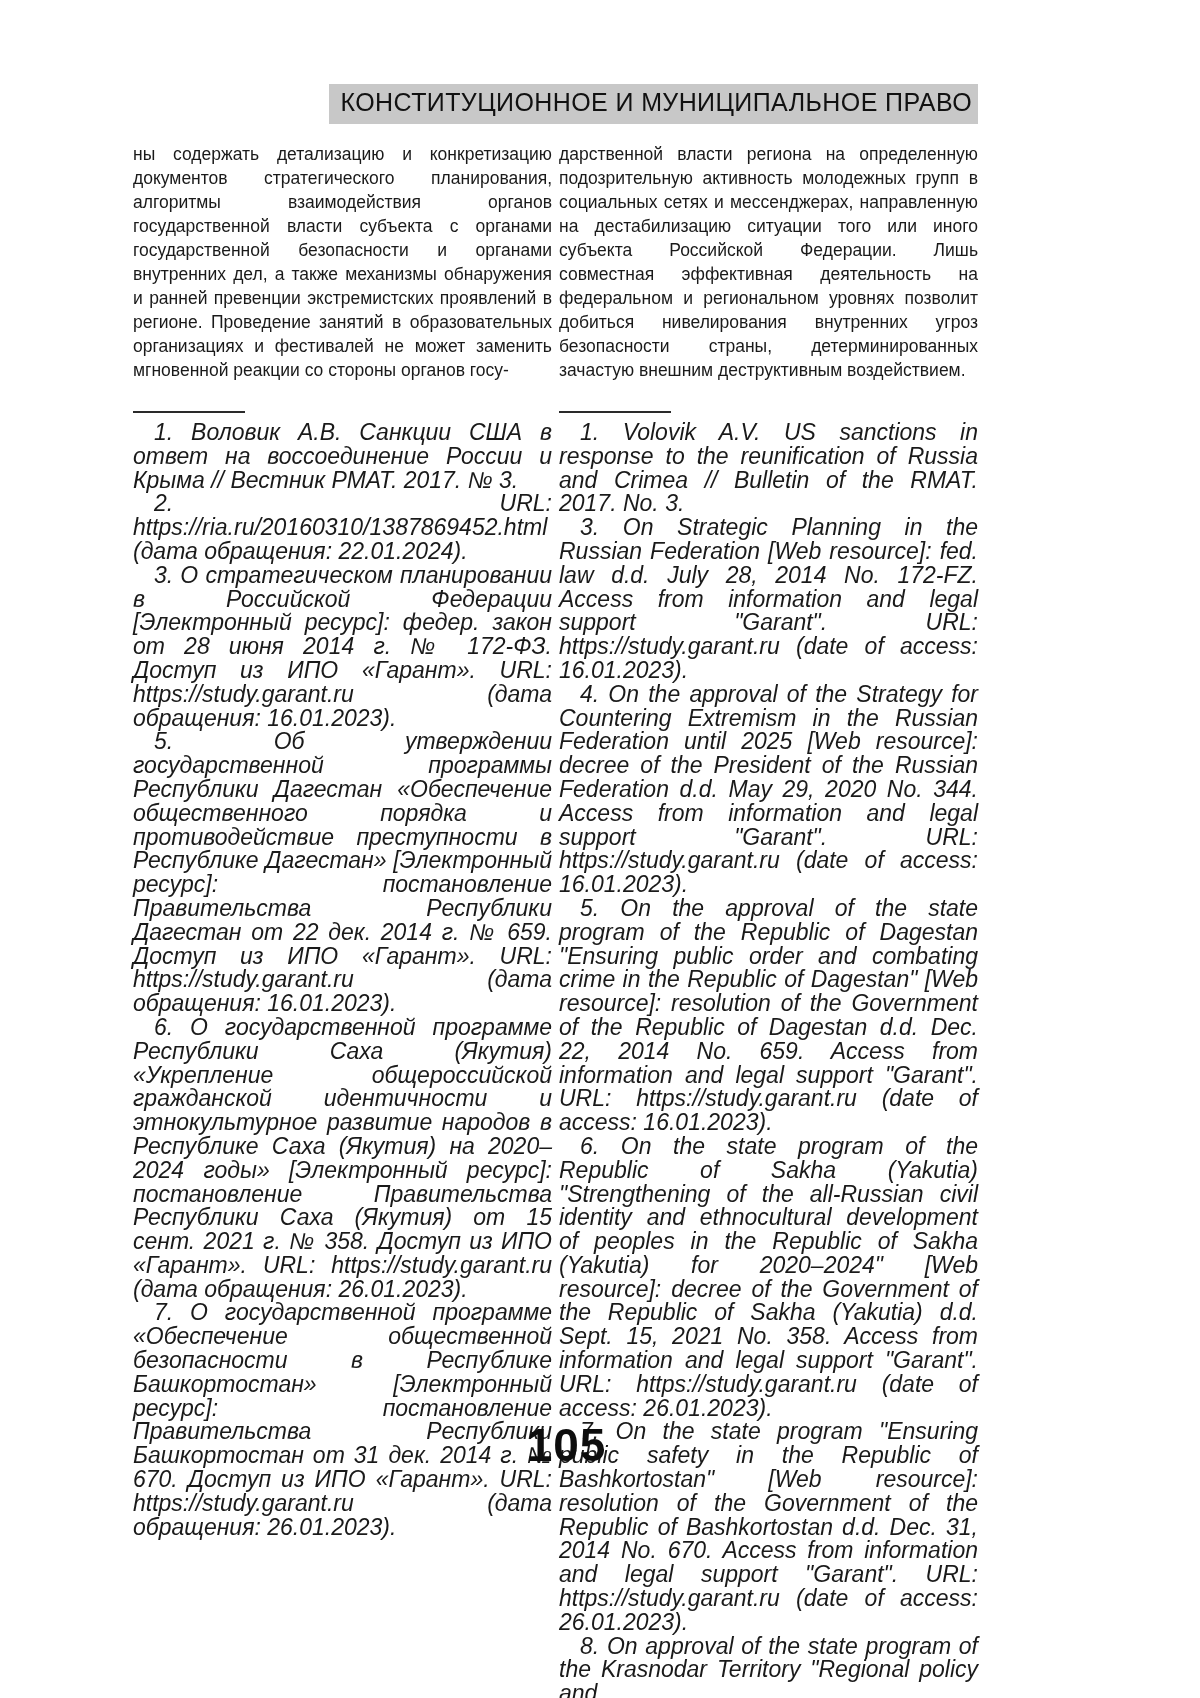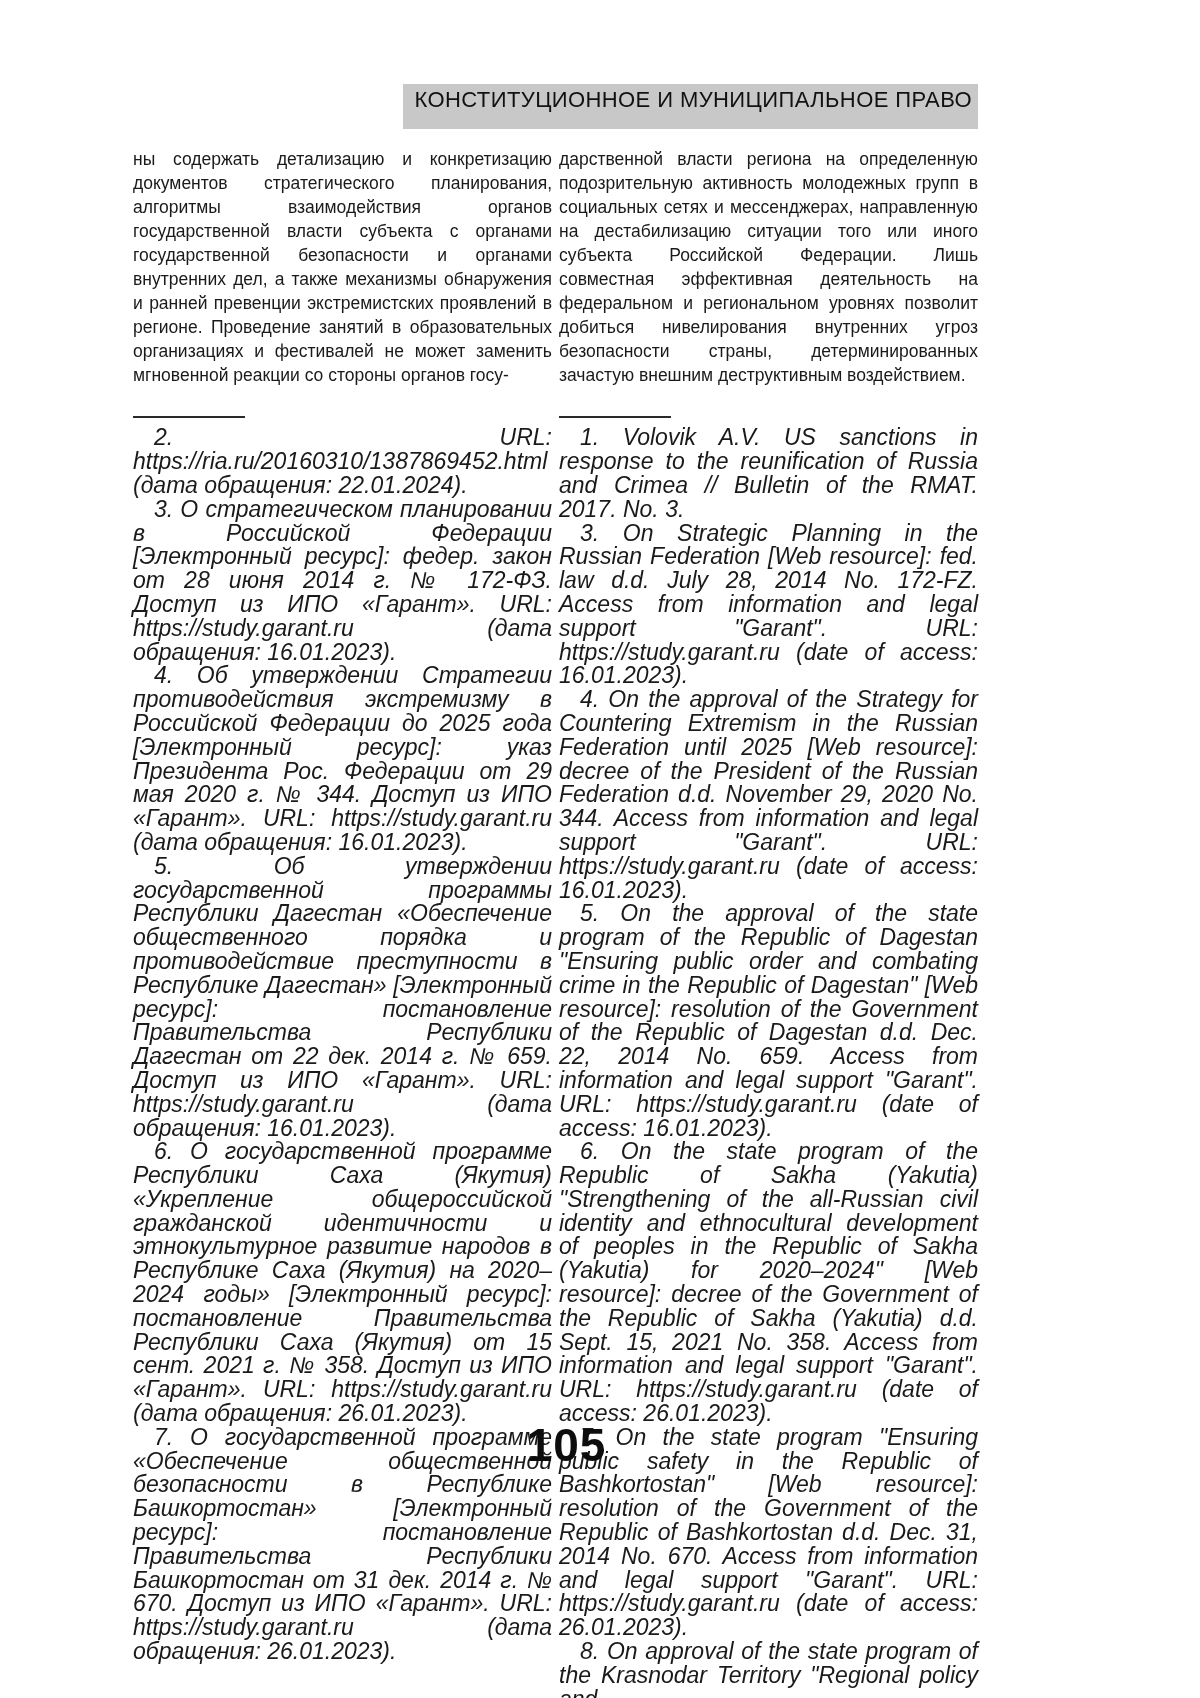--- a/index.html
+++ b/index.html
@@ -17,23 +17,23 @@
     padding: 84px 222px 0 133px;
   }
   .header-row {
     text-align: right;
     margin-bottom: 18px;
   }
   .running-head {
     display: inline-block;
     background: var(--color-highlight, #c8c8c8);
     color: #111111;
-    font-size: 22px;
+    font-size: 25px;
     line-height: 1.2;
-    padding: 3px 6px 16px 12px;
+    padding: 3px 6px 7px 12px;
     letter-spacing: 0.4px;
     white-space: nowrap;
   }
   .cols {
     display: flex;
     gap: 7px;
   }
   .col {
     flex: 1 1 0;
     min-width: 0;
@@ -87,38 +87,38 @@
       <span class="running-head">КОНСТИТУЦИОННОЕ И МУНИЦИПАЛЬНОЕ ПРАВО</span>
     </div>
 
     <div class="cols">
 
       <div class="col" lang="ru">
         <div class="body-text">ны содержать детализацию и конкретизацию документов стратегического планирования, алгоритмы взаимодействия органов государственной власти субъекта с органами государственной безопасности и органами внутренних дел, а также механизмы обнаружения и ранней превенции экстремистских проявлений в регионе. Проведение занятий в образовательных организациях и фестивалей не может заменить мгновенной реакции со стороны органов госу-</div>
         <div class="fn-block">
           <div class="fn-rule"></div>
           <div class="footnotes">
+            <p>1. Воловик А.В. Санкции США в ответ на воссоединение России и Крыма // Вестник РМАТ. 2017. № 3.</p>
             <p>2. URL: https://ria.ru/20160310/1387869452.html (дата обращения: 22.01.2024).</p>
             <p>3. О стратегическом планировании в Российской Федерации [Электронный ресурс]: федер. закон от 28 июня 2014 г. № 172-ФЗ. Доступ из ИПО «Гарант». URL: https://study.garant.ru (дата обращения: 16.01.2023).</p>
-            <p>4. Об утверждении Стратегии противодействия экстремизму в Российской Федерации до 2025 года [Электронный ресурс]: указ Президента Рос. Федерации от 29 мая 2020 г. № 344. Доступ из ИПО «Гарант». URL: https://study.garant.ru (дата обращения: 16.01.2023).</p>
             <p>5. Об утверждении государственной программы Республики Дагестан «Обеспечение общественного порядка и противодействие преступности в Республике Дагестан» [Электронный ресурс]: постановление Правительства Республики Дагестан от 22 дек. 2014 г. № 659. Доступ из ИПО «Гарант». URL: https://study.garant.ru (дата обращения: 16.01.2023).</p>
             <p>6. О государственной программе Республики Саха (Якутия) «Укрепление общероссийской гражданской идентичности и этнокультурное развитие народов в Республике Саха (Якутия) на 2020–2024 годы» [Электронный ресурс]: постановление Правительства Республики Саха (Якутия) от 15 сент. 2021 г. № 358. Доступ из ИПО «Гарант». URL: https://study.garant.ru (дата обращения: 26.01.2023).</p>
             <p>7. О государственной программе «Обеспечение общественной безопасности в Республике Башкортостан» [Электронный ресурс]: постановление Правительства Республики Башкортостан от 31 дек. 2014 г. № 670. Доступ из ИПО «Гарант». URL: https://study.garant.ru (дата обращения: 26.01.2023).</p>
           </div>
         </div>
       </div>
 
       <div class="col" lang="en">
         <div class="body-text">дарственной власти региона на определенную подозрительную активность молодежных групп в социальных сетях и мессенджерах, направленную на дестабилизацию ситуации того или иного субъекта Российской Федерации. Лишь совместная эффективная деятельность на федеральном и региональном уровнях позволит добиться нивелирования внутренних угроз безопасности страны, детерминированных зачастую внешним деструктивным воздействием.</div>
         <div class="fn-block">
           <div class="fn-rule"></div>
           <div class="footnotes">
             <p>1. Volovik A.V. US sanctions in response to the reunification of Russia and Crimea // Bulletin of the RMAT. 2017. No. 3.</p>
             <p>3. On Strategic Planning in the Russian Federation [Web resource]: fed. law d.d. July 28, 2014 No. 172-FZ. Access from information and legal support "Garant". URL: https://study.garant.ru (date of access: 16.01.2023).</p>
-            <p>4. On the approval of the Strategy for Countering Extremism in the Russian Federation until 2025 [Web resource]: decree of the President of the Russian Federation d.d. November 29, 2020 No. 344. Access from information and legal support "Garant". URL: https://study.garant.ru (date of access: 16.01.2023).</p>
+            <p>4. On the approval of the Strategy for Countering Extremism in the Russian Federation until 2025 [Web resource]: decree of the President of the Russian Federation d.d. May 29, 2020 No. 344. Access from information and legal support "Garant". URL: https://study.garant.ru (date of access: 16.01.2023).</p>
             <p>5. On the approval of the state program of the Republic of Dagestan "Ensuring public order and combating crime in the Republic of Dagestan" [Web resource]: resolution of the Government of the Republic of Dagestan d.d. Dec. 22, 2014 No. 659. Access from information and legal support "Garant". URL: https://study.garant.ru (date of access: 16.01.2023).</p>
             <p>6. On the state program of the Republic of Sakha (Yakutia) "Strengthening of the all-Russian civil identity and ethnocultural development of peoples in the Republic of Sakha (Yakutia) for 2020–2024" [Web resource]: decree of the Government of the Republic of Sakha (Yakutia) d.d. Sept. 15, 2021 No. 358. Access from information and legal support "Garant". URL: https://study.garant.ru (date of access: 26.01.2023).</p>
             <p>7. On the state program "Ensuring public safety in the Republic of Bashkortostan" [Web resource]: resolution of the Government of the Republic of Bashkortostan d.d. Dec. 31, 2014 No. 670. Access from information and legal support "Garant". URL: https://study.garant.ru (date of access: 26.01.2023).</p>
             <p>8. On approval of the state program of the Krasnodar Territory "Regional policy and</p>
           </div>
         </div>
       </div>
 
     </div>
   </div>

